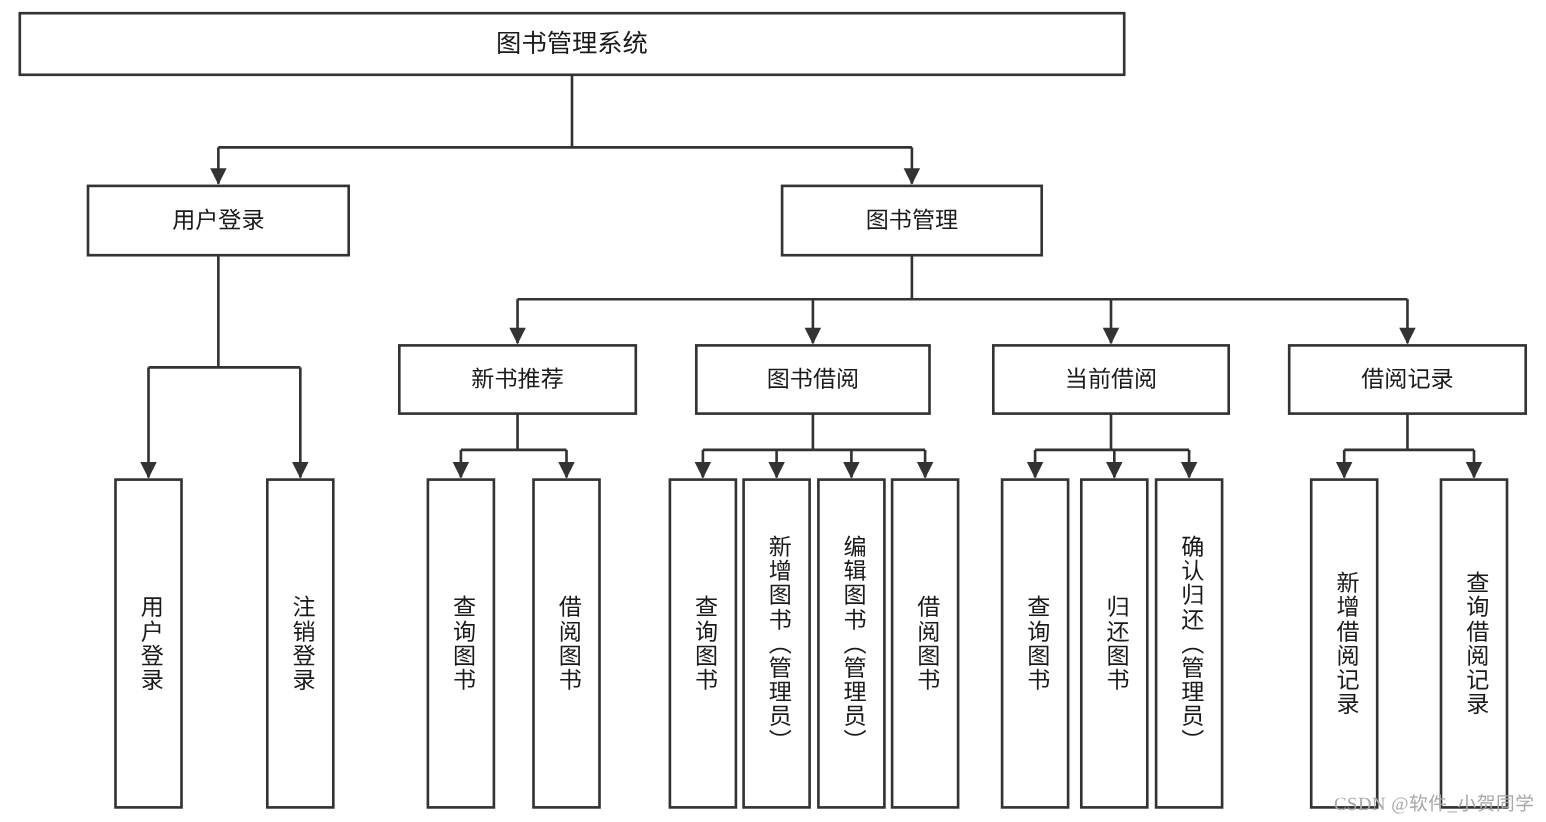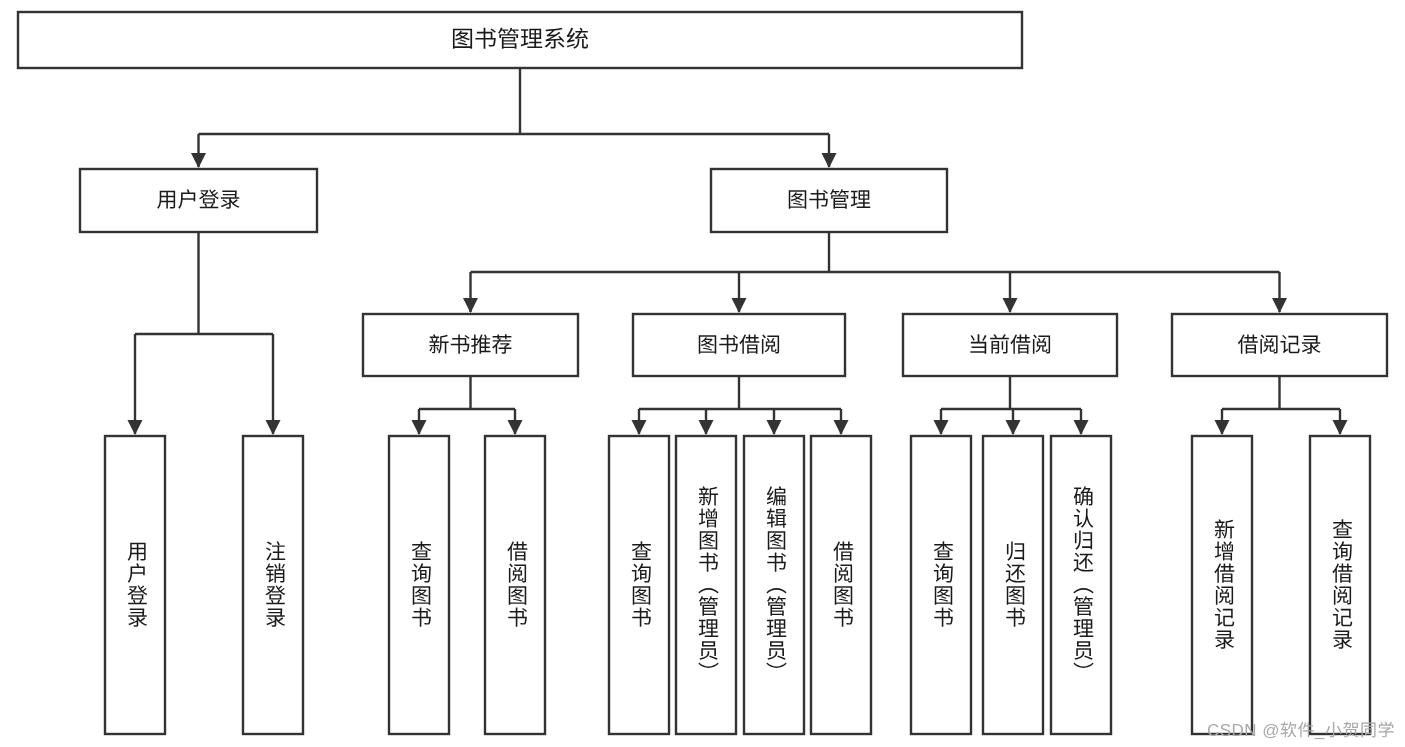--- a/index.html
+++ b/index.html
@@ -72,21 +72,21 @@
     font-family: "Liberation Sans", "DejaVu Sans", sans-serif;
     white-space: nowrap;
     pointer-events: none;
   }
   #watermark {
     position: absolute;
     right: 10px;
     bottom: 6px;
     font-size: 17px;
     color: #a8a8a8;
-    font-family: Liberation Sans, sans-serif;
+    font-family: Liberation Serif, serif;
     letter-spacing: 0.5px;
     white-space: nowrap;
   }
 </style>
 </head>
 <body>
 
 <div id="diagram-root">
   <svg id="flow-svg" viewBox="0 0 1405 747" preserveAspectRatio="none" xmlns="http://www.w3.org/2000/svg">
     <g id="edges-layer">

